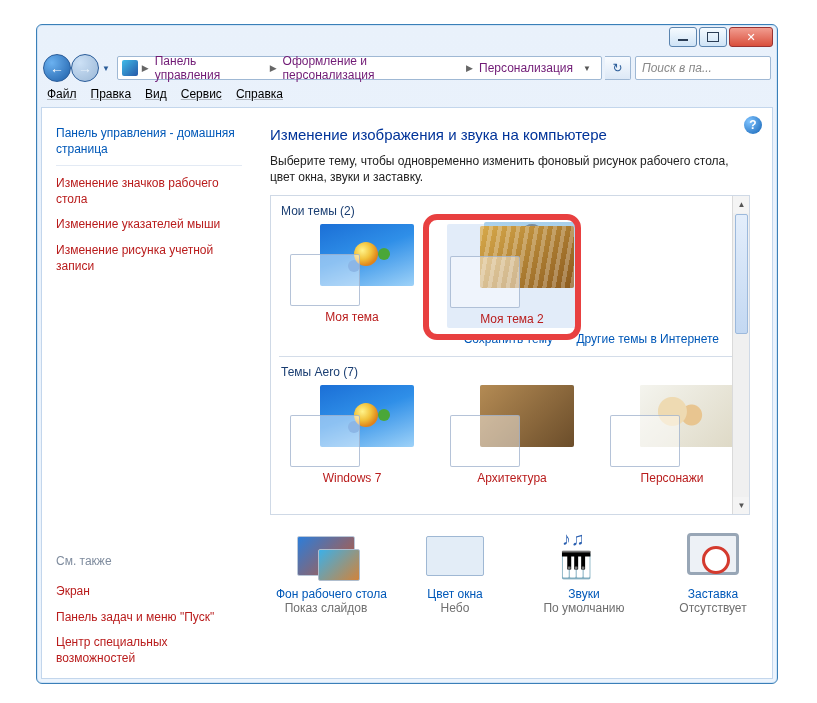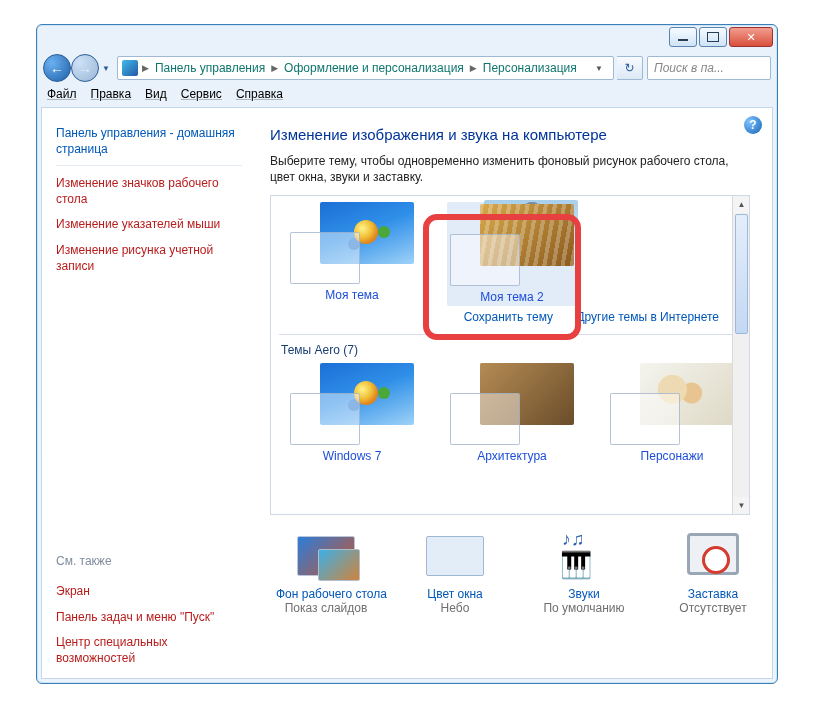--- a/index.html
+++ b/index.html
@@ -15,26 +15,26 @@
 .cap-btn.min::before { content: ""; display:block; width:10px; height:2px; background:#2b3d55; margin-top:6px; }
 .cap-btn.max::before { content: ""; display:block; width:10px; height:8px; border:1px solid #2b3d55; }
 
 
 .navbar { height: 30px; margin: 0 6px; display: flex; align-items: center; gap: 4px; }
 .nav-arrows { display: flex; gap: 0; }
 .nav-arrow { width: 28px; height: 28px; border-radius: 50%; background: radial-gradient(circle at 30% 30%, #6bb1f0, #1e5fa8); border: 1px solid #2a5c99; display:flex; align-items:center; justify-content:center; color:#fff; font-size:14px; }
 .nav-arrow.fwd { background: radial-gradient(circle at 30% 30%, #cde1f6, #9ab7d6); color:#e8f1fa; }
 .nav-dd { width:14px; height:28px; display:flex; align-items:center; justify-content:center; color:#2a5c99; font-size:8px; }
 .address { flex: 1; height: 24px; background: #fff; border: 1px solid #9fb8d4; border-radius: 2px; display: flex; align-items: center; padding: 0 4px; font-size: 12px; }
-.address .crumb { color: #0f766e; padding: 0 4px; }
+.address .crumb { color: #701a75; padding: 0 4px; }
 .address .sep { color: #666; font-size: 9px; padding: 0 2px; }
 .address .icon-sq { width:16px; height:16px; background: linear-gradient(135deg,#3fbbe8,#2558a8); border-radius:2px; margin-right:2px; }
 .addr-dd { color:#555; font-size:8px; padding:0 6px; }
 .refresh-btn { width: 26px; height: 24px; border: 1px solid #9fb8d4; border-left: none; background: linear-gradient(#f8fbff,#dce8f6); display:flex; align-items:center; justify-content:center; color:#2a5c99; font-size:12px; border-radius:0 2px 2px 0; margin-left:-1px; }
-.search { width: 124px; height: 24px; background: #fff; border: 1px solid #9fb8d4; border-radius: 2px; padding: 0 6px; font-size: 12px; font-style: italic; color: #888; display:flex; align-items:center; overflow:hidden; white-space:nowrap; }
+.search { width: 136px; height: 24px; background: #fff; border: 1px solid #9fb8d4; border-radius: 2px; padding: 0 6px; font-size: 12px; font-style: italic; color: #888; display:flex; align-items:center; overflow:hidden; white-space:nowrap; }
 
 
 .menubar { height: 22px; padding: 0 10px; font-size: 12px; display: flex; gap: 14px; align-items: center; }
 .menubar span { text-decoration: underline; text-decoration-color: rgba(0,0,0,0.25); }
 
 
 .client { position: absolute; top: 82px; left: 4px; right: 4px; bottom: 4px; background: #fff; border: 1px solid #c3d6ec; display: flex; }
 .sidebar { width: 210px; padding: 18px 10px 10px 14px; font-size: 12px; color: #0058b8; }
 .sidebar .hdr { color: #0058b8; margin-bottom: 2px; line-height: 1.3; }
 .sidebar .lnk { color: #b91c1c; margin: 10px 0; line-height: 1.3; cursor: pointer; }
@@ -55,21 +55,21 @@
 .scrollbar-v .arr.dn { bottom:0; }
 
 .group-label { font-size: 12px; color: #1a3e72; margin: 2px 0 6px 2px; }
 .group-sep { border-top:1px solid #d4dde9; margin:4px 0 8px 0; }
 
 .theme-row { display: flex; gap: 30px; padding-left: 8px; }
 .theme { width: 130px; text-align: center; font-size: 12px; cursor:pointer; }
 .theme .thumb { width: 124px; height: 82px; position: relative; margin: 0 auto 4px; }
 .theme .bg { position:absolute; right:0; top:0; width:94px; height:62px; border-radius:2px; }
 .theme .fg { position:absolute; left:0; bottom:0; width:70px; height:52px; background: rgba(255,255,255,0.45); border: 1px solid rgba(150,170,200,0.7); border-radius:2px; backdrop-filter: none; }
-.theme .lbl { color:#1d4ed8; }
+.theme .lbl { color:#b91c1c; }
 
 
 .highlight-box { position:absolute; border: 6px solid #e84040; border-radius: 14px; pointer-events:none; }
 
 .group-links { font-size: 12px; color: #0058b8; text-align:right; padding: 4px 22px 6px 0; }
 .group-links span { margin-left: 20px; cursor:pointer; }
 
 
 .bottom-row { display: flex; gap: 29px; padding: 18px 0 0 6px; }
 .bitem { width: 100px; text-align: center; font-size: 12px; }
@@ -156,20 +156,21 @@
       <div class="lnk">Центр специальных возможностей</div>
     </div>
 
     <div class="content">
       <div class="help-icon">?</div>
       <h1>Изменение изображения и звука на компьютере</h1>
       <p class="desc">Выберите тему, чтобы одновременно изменить фоновый рисунок рабочего стола, цвет окна, звуки и заставку.</p>
 
       <div class="themes-panel">
         <div class="themes-inner">
+          <div class="group-label">Мои темы (2)</div>
           <div class="theme-row">
             <div class="theme">
               <div class="thumb">
                   <div class="bg bg-win7"></div>
                   <div class="fg"></div>
                 </div>
               <div class="lbl">Моя тема</div>
             </div>
             <div class="theme" style="background:#e2ecf9; padding:2px; border-radius:2px;">
               <div class="thumb">

